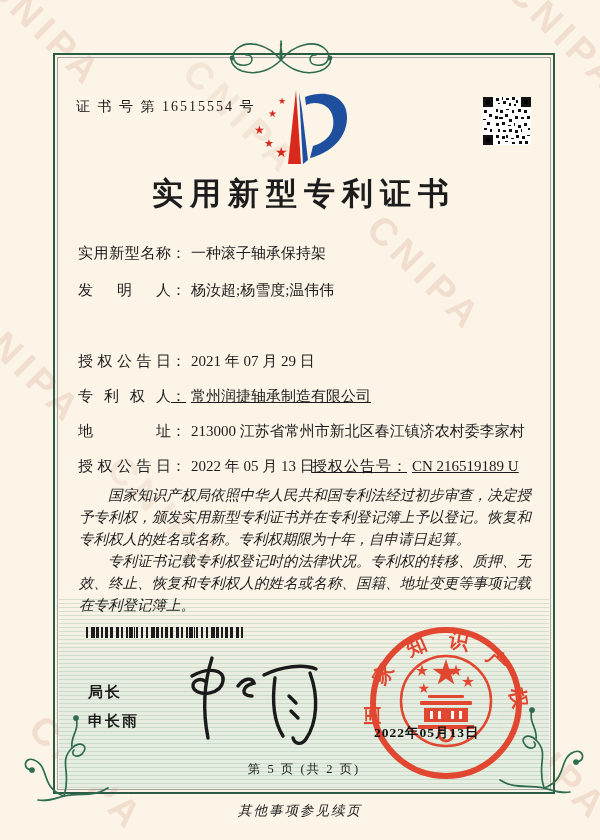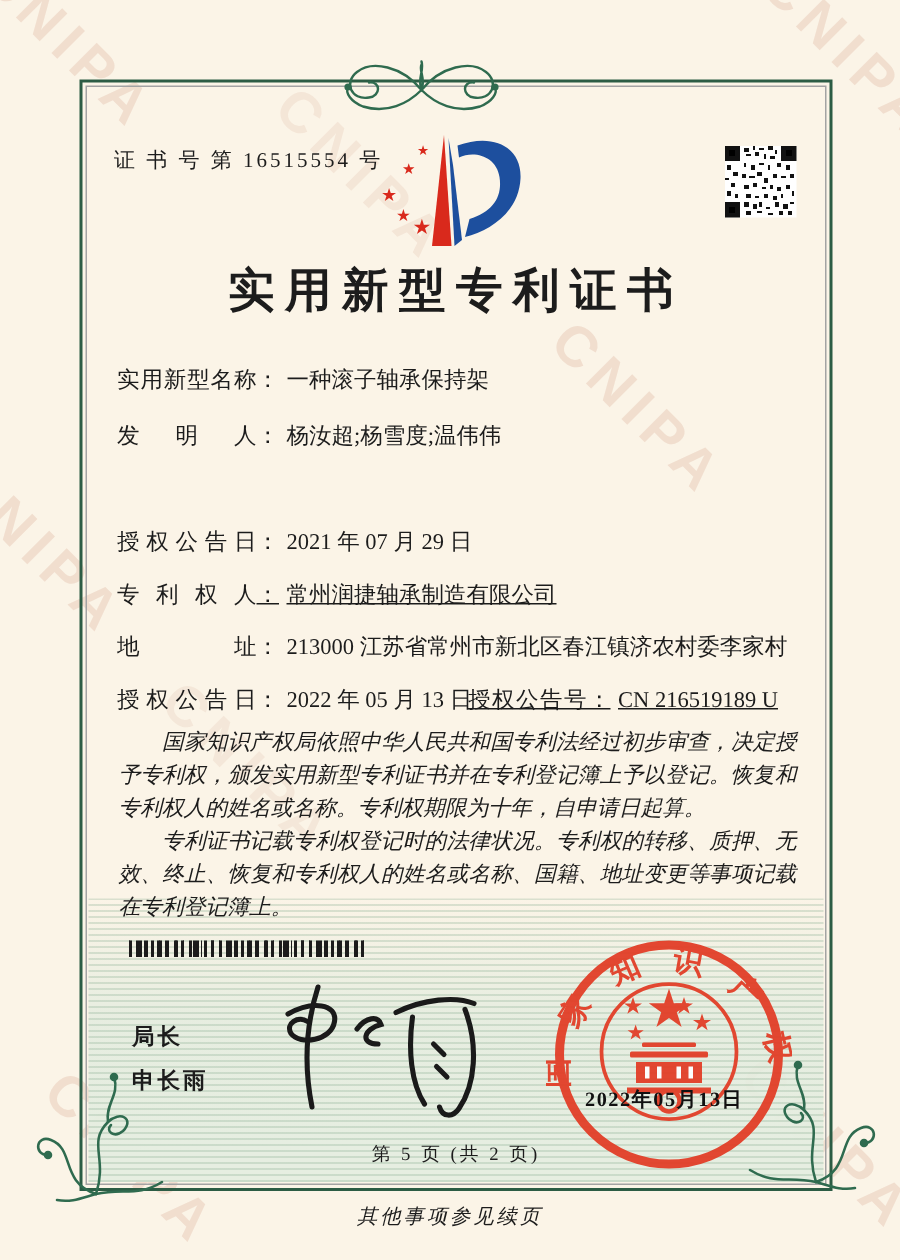--- a/index.html
+++ b/index.html
@@ -66,21 +66,21 @@
       repeating-linear-gradient(90deg,#1b1b1b 0 1px,transparent 1px 7px,#1b1b1b 7px 9px,transparent 9px 12px);
   }
   .signer{
     position:absolute; left:30px; top:619px;
     font-family:"Liberation Sans","DejaVu Sans",sans-serif;
     font-weight:700; font-size:15px; line-height:29px; letter-spacing:2px;
   }
   .sig{ position:absolute; left:116px; top:590px; }
   .seal{ position:absolute; left:306px; top:563px; opacity:0.93; }
   .seal-date{
-    position:absolute; left:332px; top:666px; width:130px;
+    position:absolute; left:316px; top:666px; width:130px;
     font-size:13.5px; font-weight:700; letter-spacing:1px; color:#111;
     white-space:nowrap;
   }
   .page-num{
     position:absolute; top:703px; left:0; width:100%;
     text-align:center; font-size:12.5px; letter-spacing:2px;
   }
   .cont-note{
     position:absolute; top:802px; left:0; width:100%;
     text-align:center; font-size:13.5px; font-style:italic; letter-spacing:2px;

